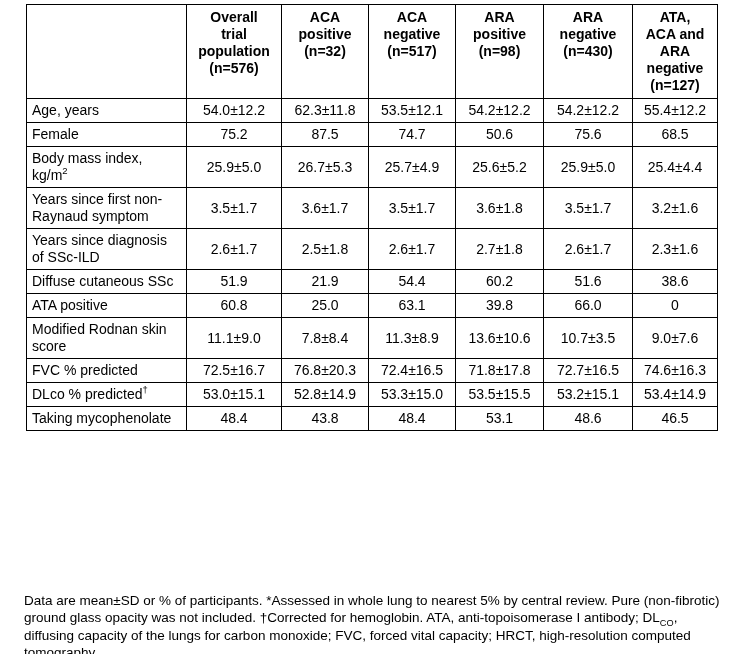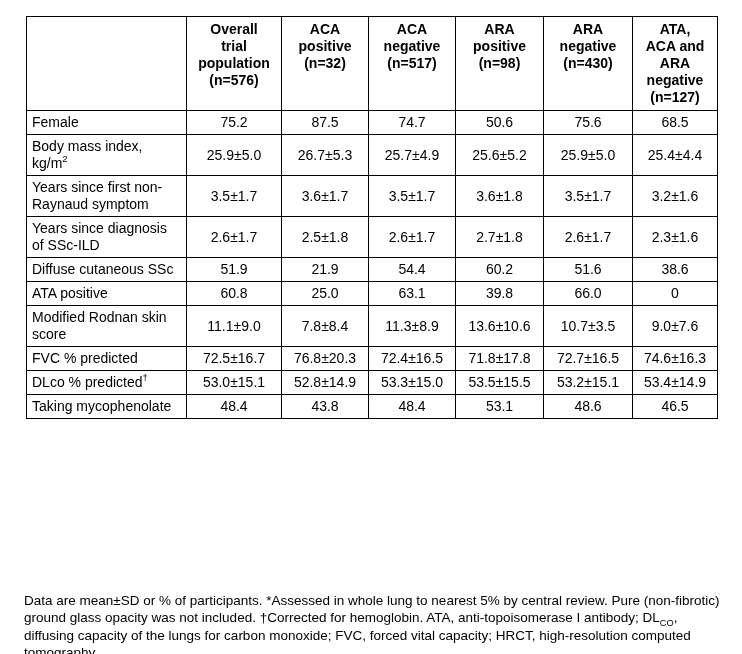--- a/index.html
+++ b/index.html
@@ -11,21 +11,21 @@
     width: 742px;
     height: 654px;
     font-family: "Liberation Sans", "DejaVu Sans", sans-serif;
     color: #000000;
     position: relative;
     overflow: hidden;
   }
   .table-wrap {
     position: absolute;
     left: 26px;
-    top: 16px;
+    top: 4px;
     width: 691px;
   }
   table {
     border-collapse: collapse;
     table-layout: fixed;
     width: 691px;
     font-size: 14px;
     line-height: 17px;
   }
   th, td {
@@ -92,20 +92,29 @@
           <th>Overall<br>trial<br>population<br>(n=576)</th>
           <th>ACA<br>positive<br>(n=32)</th>
           <th>ACA<br>negative<br>(n=517)</th>
           <th>ARA<br>positive<br>(n=98)</th>
           <th>ARA<br>negative<br>(n=430)</th>
           <th>ATA,<br>ACA and<br>ARA<br>negative<br>(n=127)</th>
         </tr>
     </thead>
     <tbody id="table-body">
         <tr>
+          <td class="label">Age, years</td>
+          <td class="value">54.0±12.2</td>
+          <td class="value">62.3±11.8</td>
+          <td class="value">53.5±12.1</td>
+          <td class="value">54.2±12.2</td>
+          <td class="value">54.2±12.2</td>
+          <td class="value">55.4±12.2</td>
+        </tr>
+        <tr>
           <td class="label">Female</td>
           <td class="value">75.2</td>
           <td class="value">87.5</td>
           <td class="value">74.7</td>
           <td class="value">50.6</td>
           <td class="value">75.6</td>
           <td class="value">68.5</td>
         </tr>
         <tr>
           <td class="label">Body mass index, kg/m<sup>2</sup></td>

